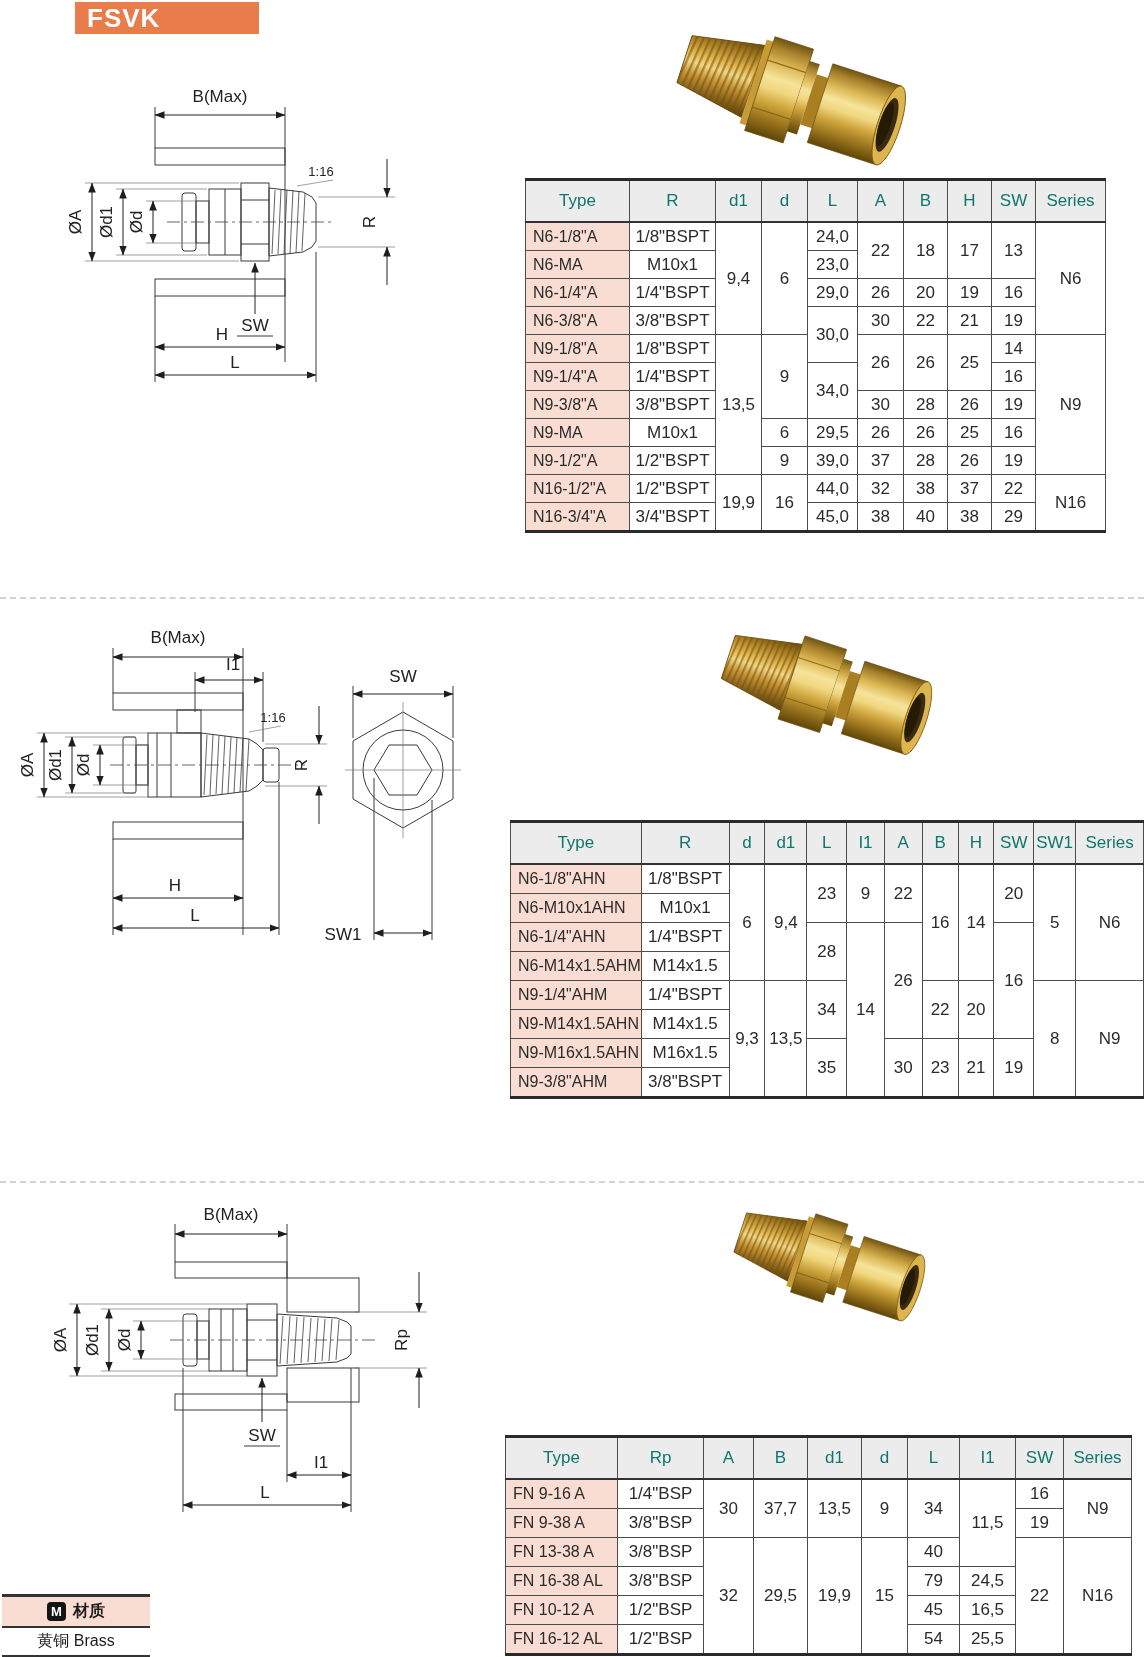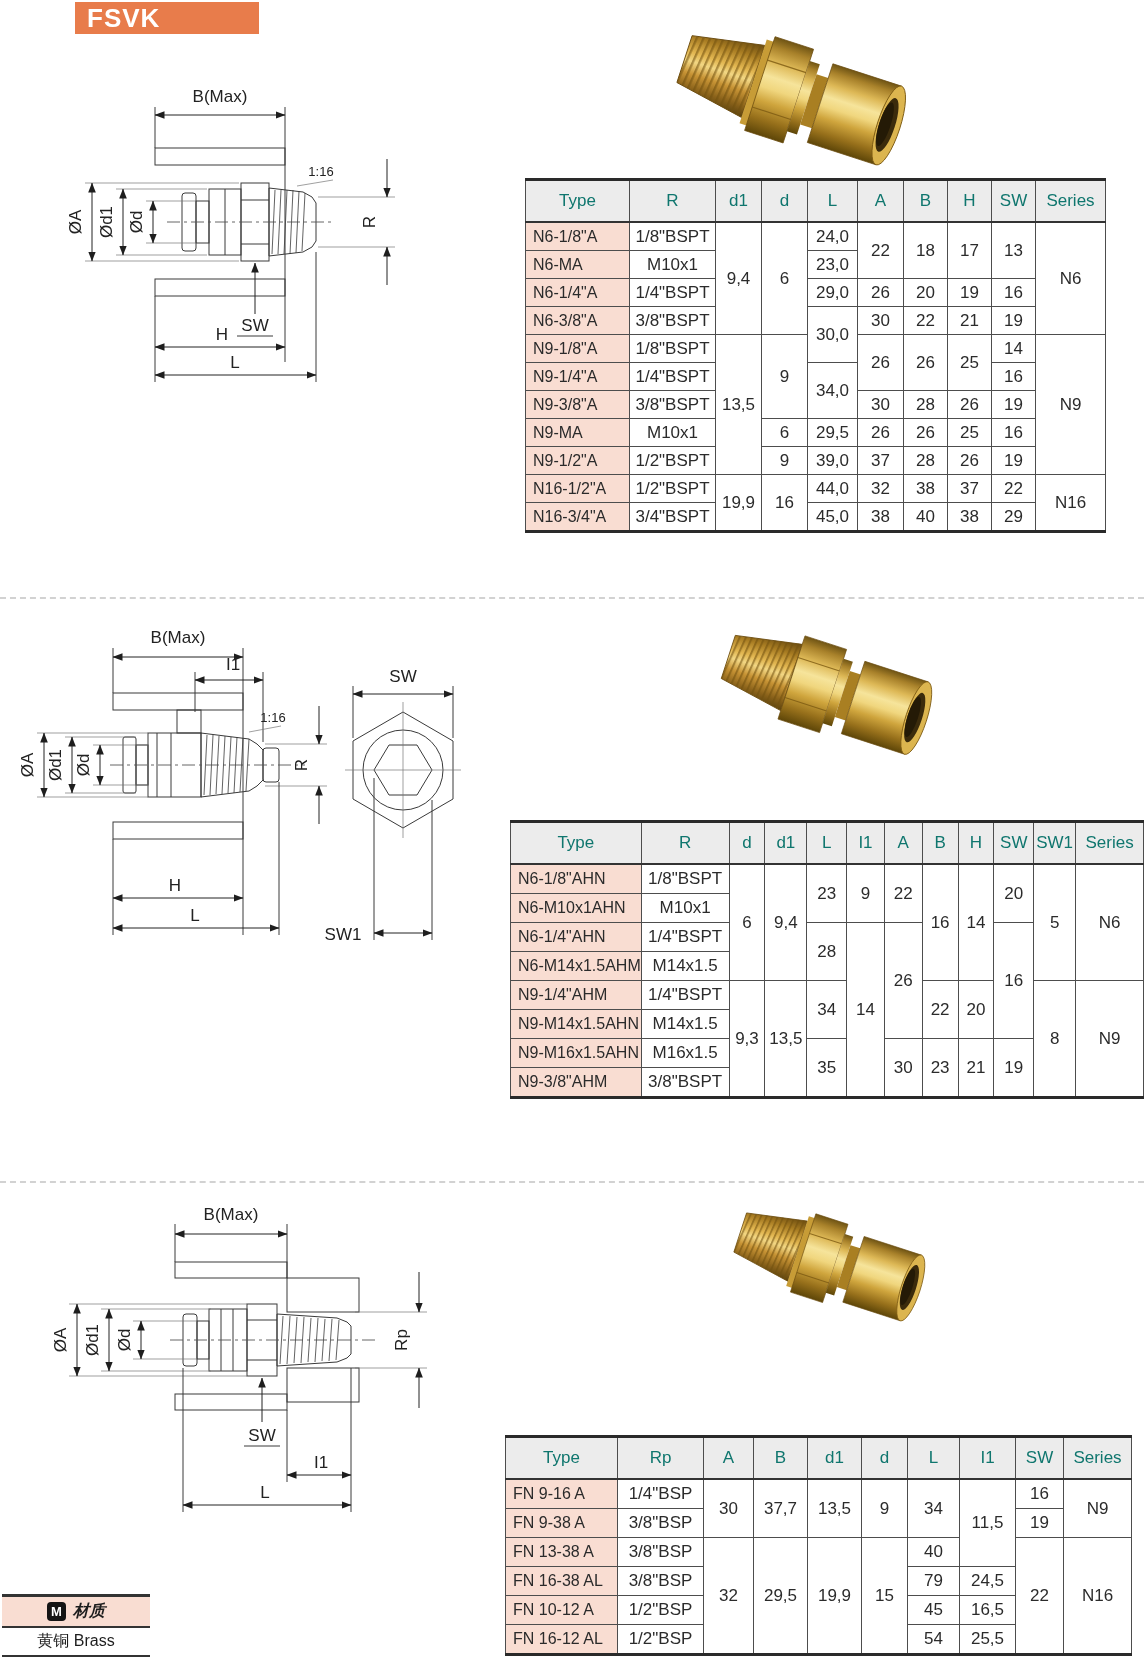--- a/index.html
+++ b/index.html
@@ -22,21 +22,21 @@
   .dl{stroke:#3a3a3a;stroke-width:1;fill:none;}
   .dim{stroke:#222;stroke-width:1;fill:none;}
   .cl{stroke:#555;stroke-width:0.9;fill:none;stroke-dasharray:13 4 3 4;}
   .tick{stroke:#3a3a3a;stroke-width:0.8;}
   .thin{stroke:#777;stroke-width:0.7;}
   .mat{position:absolute;left:2px;top:1594px;width:148px;}
   .mat-head{background:#f9ddd2;border-top:3px solid #333;border-bottom:2px solid #333;height:29px;
         display:flex;align-items:center;justify-content:center;gap:7px;}
   .m-chip{width:19px;height:19px;background:#141414;color:#fff;border-radius:4px;font-size:13px;
         font-weight:bold;display:flex;align-items:center;justify-content:center;}
-  .mat-head-label{font-weight:bold;font-size:16px;color:#1d1d1d;font-style:italic;}
+  .mat-head-label{font-weight:bold;font-size:16px;color:#1d1d1d;}
   .mat-val{height:27px;border-bottom:3px solid #333;display:flex;align-items:center;justify-content:center;
         font-size:16px;color:#1d1d1d;}
 </style>
 </head>
 <body>
 
 <div class="page">
 
   <svg width="0" height="0" style="position:absolute">
     <defs>

